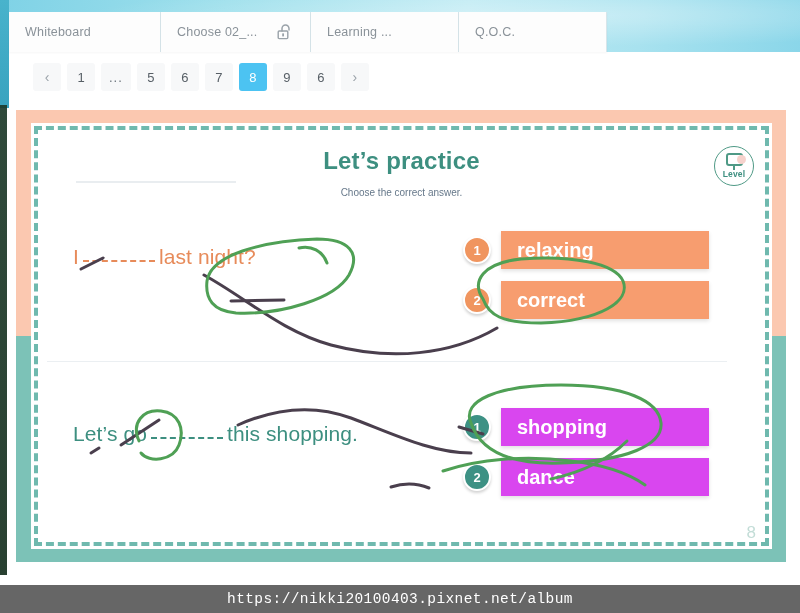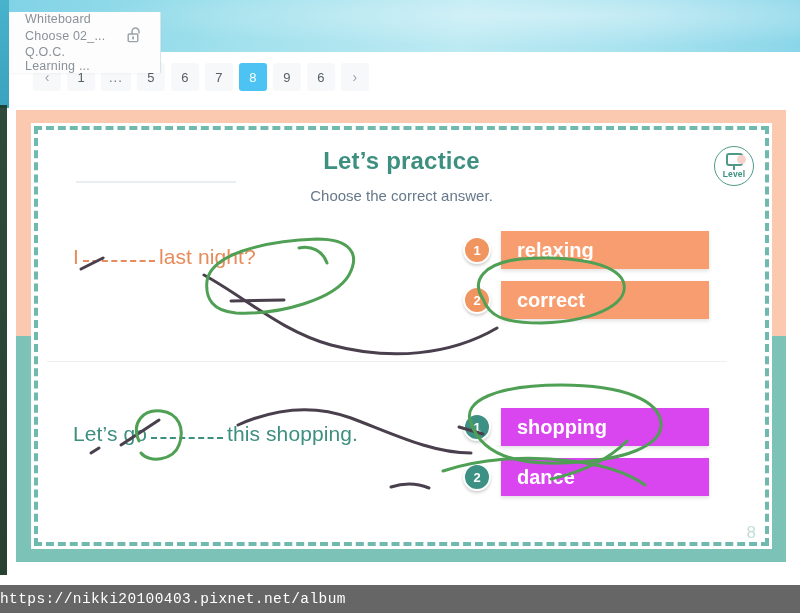--- a/index.html
+++ b/index.html
@@ -25,21 +25,21 @@
     background: linear-gradient(180deg,#49b3cc 0%, #3fa9c4 60%, #3aa3bf 100%);
     z-index: 5;
   }
   .leftstrip2 {
     position:absolute; left:0; top:105px; width:7px; height:470px;
     background: linear-gradient(180deg,#1d3a2a 0%, #16301f 100%);
     opacity:.92; z-index:5;
   }
 
   
-  .tabbar { position: absolute; left: 9px; top: 12px; height: 40px; display: flex; z-index: 6; flex-direction: column; }
+  .tabbar { position: absolute; left: 9px; top: 12px; height: 40px; display: flex; z-index: 6; }
   .tab {
     position: relative;
     background: #fdfdfd;
     border-right: 1px solid #d7e5ea;
     height: 40px;
     display: flex; align-items: center;
     padding: 0 16px;
     min-width: 148px;
     color: #8a9299;
     font-size: 12.5px;
@@ -101,21 +101,21 @@
 
   
   .title {
     position: absolute; left: 0; top: 24px; width: 100%;
     text-align: center;
     font-size: 24px; font-weight: bold; color: #3d8f80;
     letter-spacing: .2px;
   }
   .subtitle {
     position: absolute; left: 0; top: 64px; width: 100%;
-    text-align: center; font-size: 15px; color: #66788a;
+    text-align: center; font-size: 10px; color: #66788a;
   }
   .headline-rule {
     position: absolute; left: 45px; top: 58px; width: 160px; height: 2px;
     background: #e9edf0;
   }
   .logo {
     position: absolute; right: 18px; top: 23px; width: 40px; height: 40px;
     border-radius: 50%; border: 1.5px solid #4f9a86;
     background: #fff;
     display: flex; flex-direction: column; align-items: center; justify-content: center;
@@ -185,21 +185,21 @@
     font-size: 17px; color: #c3ddd7;
   }
 
   
   .ink { position: absolute; inset: 0; pointer-events: none; z-index: 4; }
 
   
   .watermark {
     position: absolute; left: 0; bottom: 0; width: 800px; height: 28px;
     background: #666666;
-    display: flex; align-items: center; justify-content: flex-start;
+    display: flex; align-items: center; justify-content: center;
     padding-right: 0;
     z-index: 9;
   }
   .watermark span {
     color: #ffffff; font-family: "Liberation Mono", monospace; font-size: 14.5px;
     letter-spacing: .4px;
   }
   .whitegap { position:absolute; left:0; bottom:28px; width:800px; height:26px; background:#fff; z-index:2;}
 </style>
 </head>
@@ -219,24 +219,24 @@
       <span class="tlabel">Choose 02_...</span>
       <span class="lock">
         <svg width="17" height="19" viewBox="0 0 17 19">
           <path d="M5 8 V5.5 A3.5 3.5 0 0 1 12 5.5 V7" fill="none" stroke="#9aa2a9" stroke-width="1.5" stroke-linecap="round"></path>
           <rect x="1.2" y="8" width="9.6" height="7.6" fill="none" stroke="#9aa2a9" stroke-width="1.4" rx="1"></rect>
           <rect x="5.2" y="10.4" width="1.8" height="3" fill="#9aa2a9"></rect>
         </svg>
       </span>
     </div>
     <div class="tab">
+      <span class="tlabel">Learning ...</span>
+    </div>
+    <div class="tab">
       <span class="tlabel">Q.O.C.</span>
-    </div>
-    <div class="tab">
-      <span class="tlabel">Learning ...</span>
     </div>
   </div>
 
   <div class="pagearea">
     <div class="pager">
       <div class="pbtn arrow">‹</div>
       <div class="pbtn">1</div>
       <div class="pbtn dots">...</div>
       <div class="pbtn">5</div>
       <div class="pbtn">6</div>

